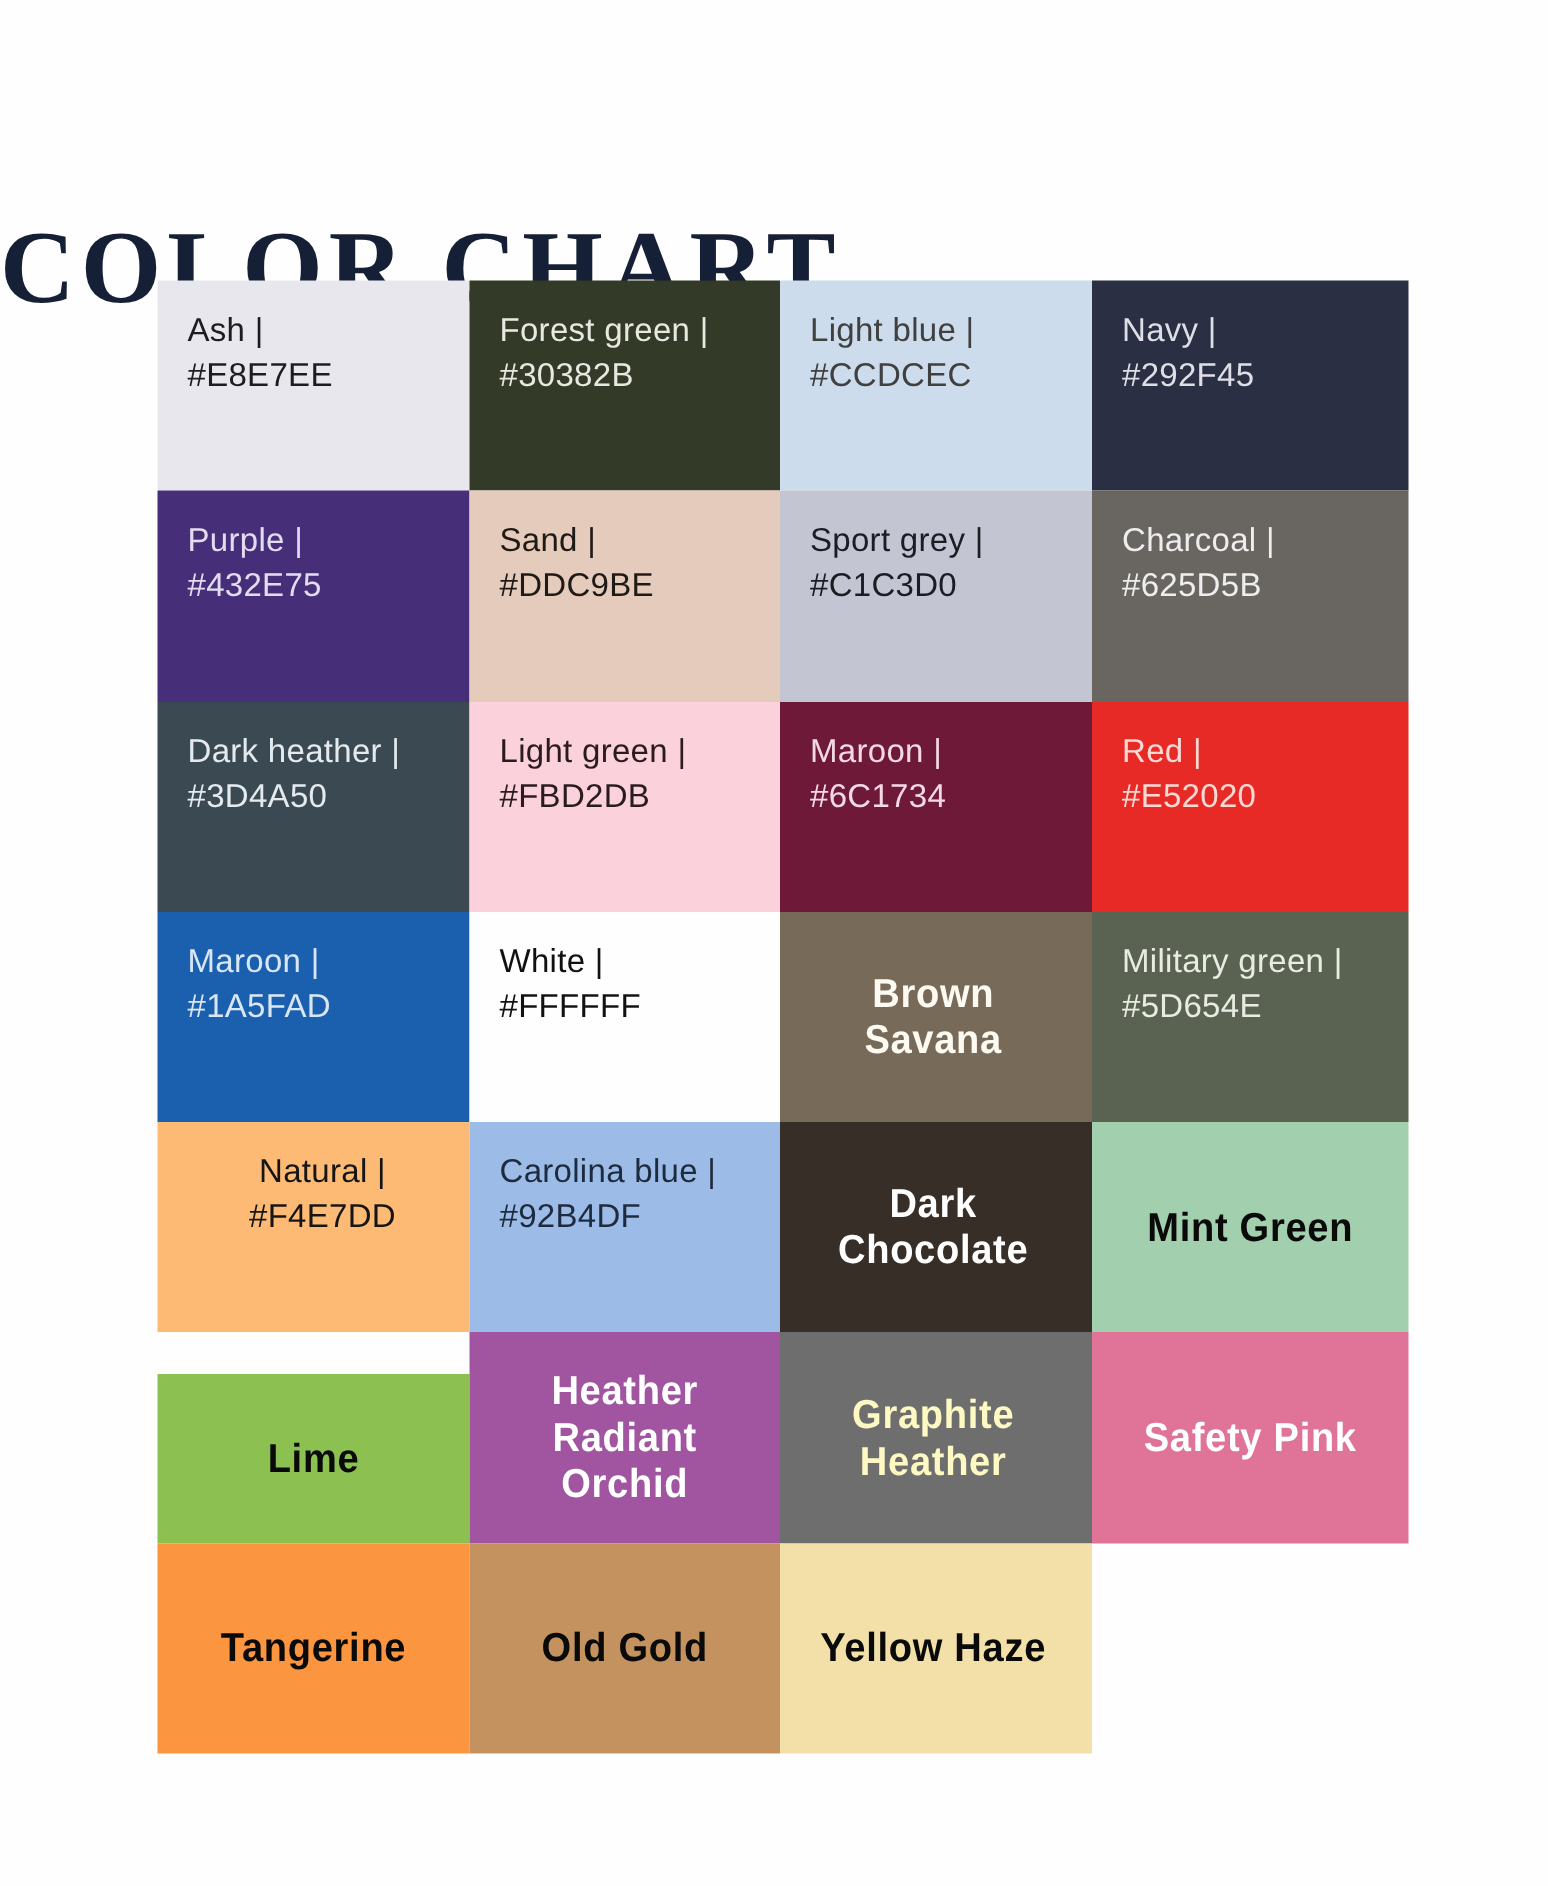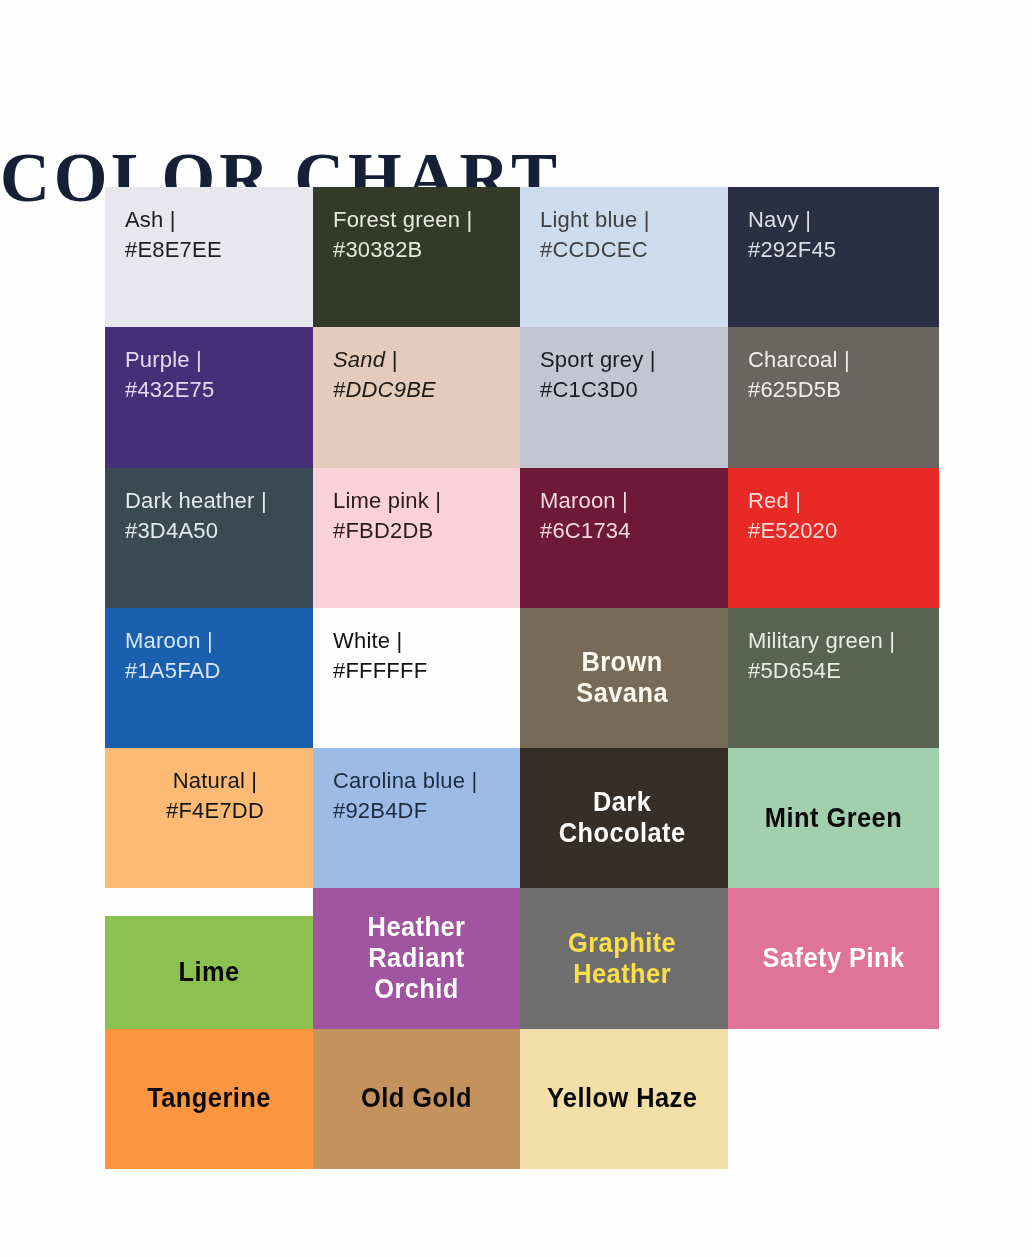--- a/index.html
+++ b/index.html
@@ -121,21 +121,21 @@
           <span class="nm">Navy |</span>
           <span class="hx">#292F45</span>
         </div>
       </div>
       <div class="swatch" style="background: rgb(70, 46, 120); color: rgb(227, 220, 240);">
         <div class="label-hex">
           <span class="nm">Purple |</span>
           <span class="hx">#432E75</span>
         </div>
       </div>
-      <div class="swatch" style="background: rgb(228, 203, 188); color: rgb(32, 26, 22); font-style: italic;">
+      <div class="swatch" style="background: rgb(228, 203, 188); color: rgb(32, 26, 22);">
         <div class="label-hex">
           <span class="nm">Sand |</span>
           <span class="hx">#DDC9BE</span>
         </div>
       </div>
       <div class="swatch" style="background: rgb(195, 198, 210); color: rgb(27, 29, 36);">
         <div class="label-hex">
           <span class="nm">Sport grey |</span>
           <span class="hx">#C1C3D0</span>
         </div>
@@ -147,21 +147,21 @@
         </div>
       </div>
       <div class="swatch" style="background: rgb(59, 74, 82); color: rgb(228, 234, 238);">
         <div class="label-hex">
           <span class="nm">Dark heather |</span>
           <span class="hx">#3D4A50</span>
         </div>
       </div>
       <div class="swatch" style="background: rgb(251, 210, 219); color: rgb(42, 27, 32);">
         <div class="label-hex">
-          <span class="nm">Lime pink |</span>
+          <span class="nm">Light green |</span>
           <span class="hx">#FBD2DB</span>
         </div>
       </div>
       <div class="swatch" style="background: rgb(110, 25, 56); color: rgb(243, 217, 226);">
         <div class="label-hex">
           <span class="nm">Maroon |</span>
           <span class="hx">#6C1734</span>
         </div>
       </div>
       <div class="swatch" style="background: rgb(231, 42, 37); color: rgb(251, 217, 212);">
@@ -208,21 +208,21 @@
       </div>
       <div class="swatch" style="background: rgb(162, 208, 174); color: rgb(10, 10, 10);">
         <div class="label-bold">Mint Green</div>
       </div>
       <div class="swatch" style="background: rgb(140, 193, 82); color: rgb(10, 10, 10); margin-top: 28px;">
         <div class="label-bold">Lime</div>
       </div>
       <div class="swatch" style="background: rgb(161, 85, 160); color: rgb(255, 255, 255);">
         <div class="label-bold">Heather Radiant Orchid</div>
       </div>
-      <div class="swatch bold-offset-left" style="background: rgb(110, 110, 110); color: #fde047;">
+      <div class="swatch bold-offset-left" style="background: rgb(110, 110, 110); color: #fef9c3;">
         <div class="label-bold">Graphite Heather</div>
       </div>
       <div class="swatch" style="background: rgb(223, 116, 152); color: rgb(255, 255, 255);">
         <div class="label-bold">Safety Pink</div>
       </div>
       <div class="swatch" style="background: rgb(251, 149, 64); color: rgb(10, 10, 10);">
         <div class="label-bold">Tangerine</div>
       </div>
       <div class="swatch" style="background: rgb(196, 146, 95); color: rgb(10, 10, 10); padding-left: 44px;">
         <div class="label-bold">Old Gold</div>

